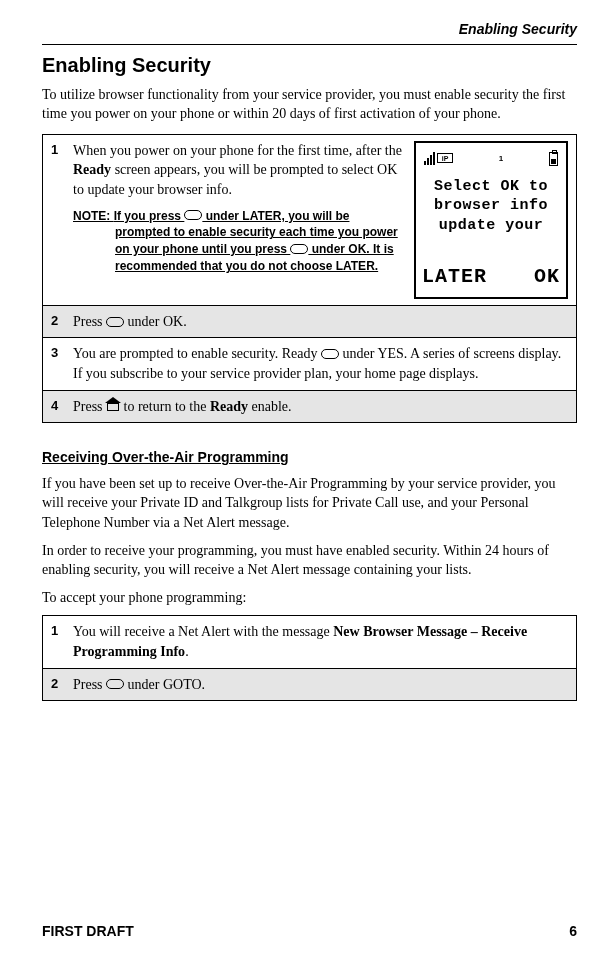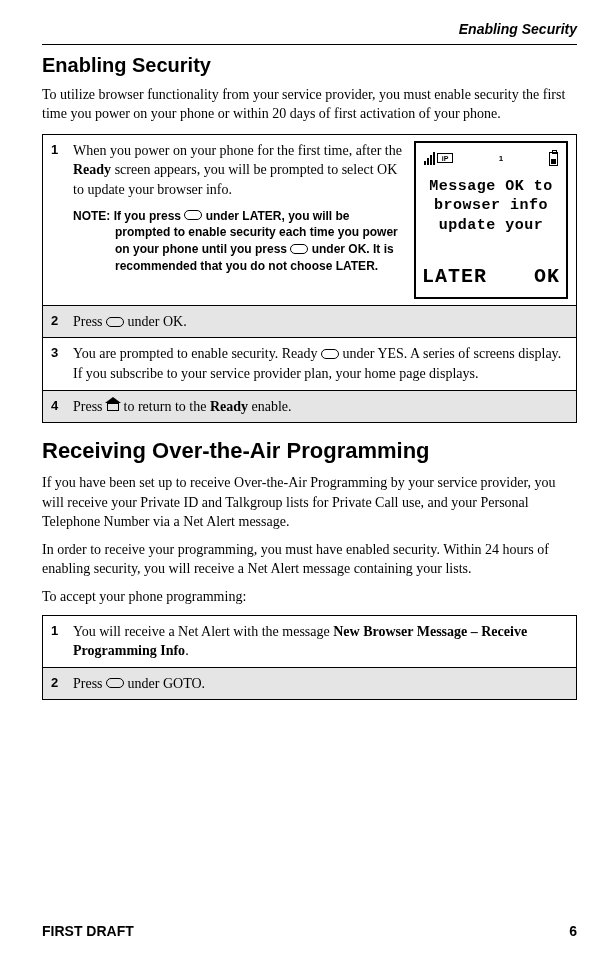--- a/index.html
+++ b/index.html
@@ -24,23 +24,24 @@
     }
     .hr-top { border: none; border-top: 1px solid #000; margin-bottom: 6px; }
     h1 {
       font-family: Arial, Helvetica, sans-serif;
       font-size: 20px;
       font-weight: bold;
       margin-bottom: 6px;
     }
     h2 {
       font-family: Arial, Helvetica, sans-serif;
-      font-size: 22px;
-      font-weight: bold;
-      margin: 13px 0 6px 0;
+      font-size: 14px;
+      font-weight: bold;
+      margin: 25px 0 6px 0;
+      text-decoration: underline;
     }
     .intro { margin-bottom: 10px; }
     .steps-box {
       border: 0.5px solid #000;
       margin-bottom: 10px;
     }
     .step-row {
       display: flex;
       align-items: flex-start;
       border-bottom: 0.5px solid #000;
@@ -62,20 +63,21 @@
       font-family: Arial, Helvetica, sans-serif;
       font-weight: bold;
       font-size: 12px;
       padding-left: 0px;
     }
     .note-label { display: inline; }
     .note-body { display: inline; }
     .note-indent {
       padding-left: 42px;
       text-indent: -42px;
+      text-decoration: underline;
     }
     .bold { font-weight: bold; }
     .phone-screen {
       float: right;
       width: 154px;
       height: 158px;
       border: 2px solid #000;
       margin-left: 6px;
       padding: 6px 4px 4px 4px;
       font-family: "Courier New", monospace;
@@ -237,21 +239,21 @@
                 <span></span>
                 <span></span>
                 <span></span>
               </span>
             <span class="ip-icon">iP</span>
           </span>
           <span class="tx-icon">1</span>
           <span class="battery-icon"></span>
         </div>
         <div class="phone-msg">
-          <div>Message OK to</div>
+          <div>Select OK to</div>
           <div>browser info</div>
           <div>update your</div>
         </div>
         <div class="phone-softkeys">
           <span>LATER</span>
           <span>OK</span>
         </div>
       </div>
       <p>
         <span>When you power on your phone for the first time, after the </span><span class="bold">Ready</span><span> screen appears, you will be prompted to select OK to update your browser info.</span>

